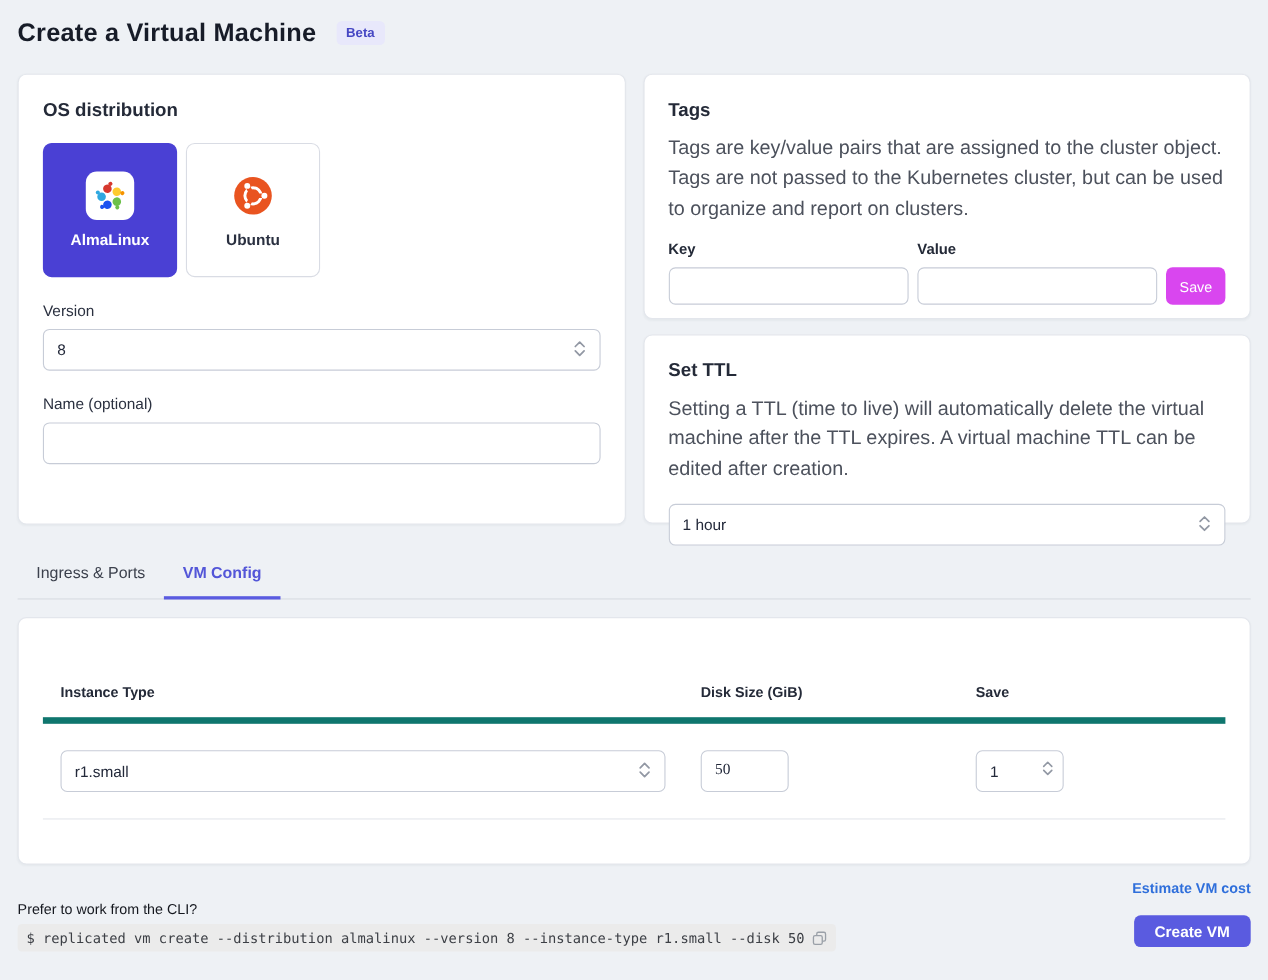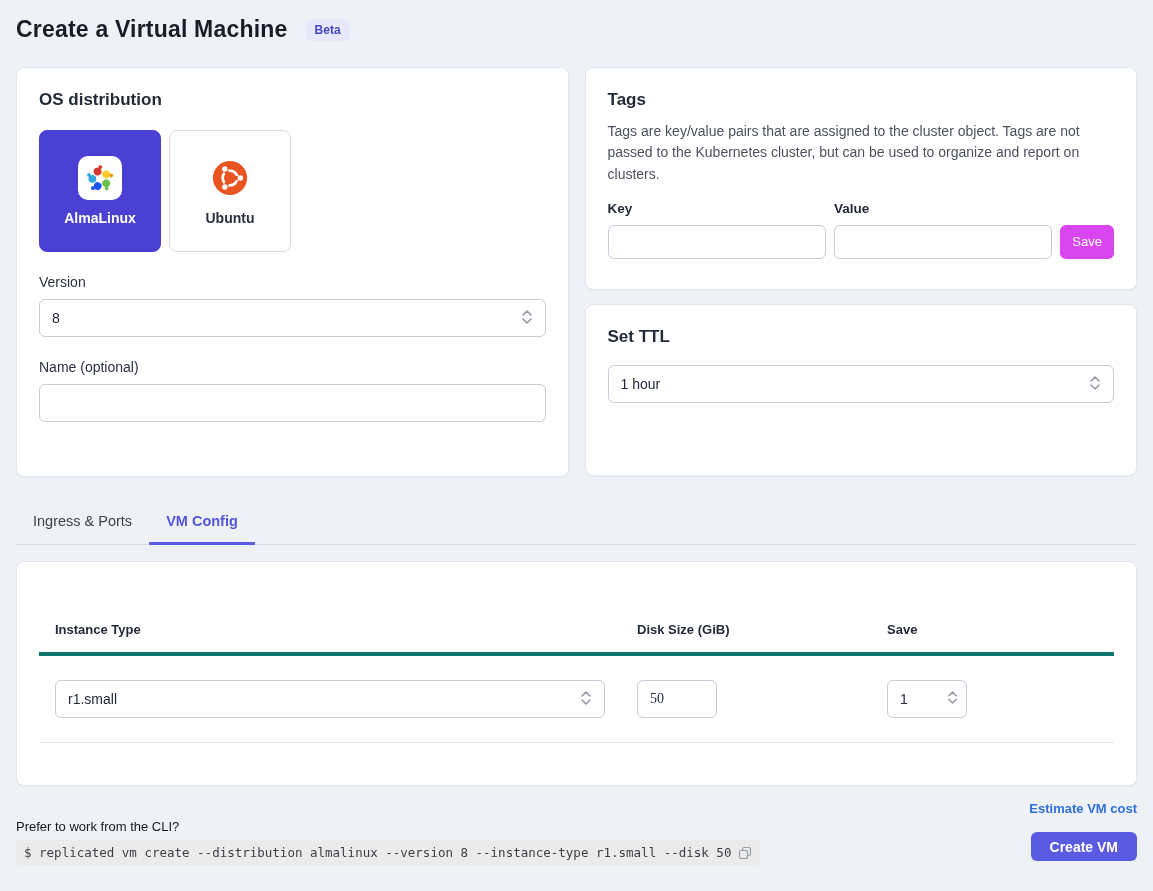--- a/index.html
+++ b/index.html
@@ -52,21 +52,21 @@
     display:flex; align-items:center; justify-content:space-between;
     padding:0 12px; font-size:14px; color:#23293a; cursor:pointer; width:100%;
   }
   .text-input {
     height:38px; border:1px solid #c7ccd7; border-radius:6px; background:#fff;
     width:100%; padding:0 12px; font-size:14px; color:#23293a; outline:none;
     font-family:Liberation Serif, serif;
   }
 
   
-  .card-desc { font-size:14px; line-height:1.52; color:#4c515c; margin-top:11px; }
+  .card-desc { font-size:18px; line-height:1.52; color:#4c515c; margin-top:11px; }
   .kv-row { display:flex; gap:8px; align-items:flex-end; margin-top:16px; }
   .kv-field { flex:1; }
   .kv-label { font-size:13.5px; font-weight:700; color:#242a38; margin-bottom:9px; display:block; }
   .kv-input { height:34px; }
   .save-btn {
     height:34px; padding:0 12px; background:#d946ef; color:#fff; border:none;
     border-radius:6px; font-size:13px; font-weight:500; cursor:pointer;
     font-family:"Liberation Sans", sans-serif;
   }
   .ttl-select { margin-top:18px; }
@@ -76,21 +76,21 @@
   .tab {
     padding:10px 17px 13px 17px; font-size:14.5px; color:#3c414d; cursor:pointer;
     border-bottom:3px solid transparent; margin-bottom:-1px;
   }
   .tab.active { color:#5356d8; font-weight:700; border-bottom-color:#5a5be0; }
 
   
   .card-vm { margin-top:16px; width:1121px; min-height:225px; padding:22px 22px 24px 22px; }
   .vm-note { font-size:15px; color:#565c67; }
   .vm-table { margin-top:38px; }
-  .vm-thead { display:flex; padding:0 0 15px 16px; border-bottom:4px solid #0f766e; }
+  .vm-thead { display:flex; padding:0 0 15px 16px; border-bottom:6px solid #0f766e; }
   .vm-th { font-size:13px; font-weight:700; color:#242a38; }
   .col-instance { width:582px; }
   .col-disk { width:250px; }
   .col-count { flex:1; }
   .vm-row { display:flex; align-items:center; padding:24px 0 24px 16px; border-bottom:1px solid #e3e6ec; }
   .instance-select { width:550px; }
   .disk-input { width:80px; text-align:left; }
   .count-stepper {
     width:80px; height:38px; border:1px solid #c7ccd7; border-radius:6px;
     display:flex; align-items:center; justify-content:space-between;
@@ -212,20 +212,21 @@
           <div class="kv-field">
             <label class="kv-label">Value</label>
             <input class="text-input kv-input" type="text" value="" style="">
           </div>
           <button class="save-btn">Save</button>
         </div>
       </div>
 
       <div class="card card-ttl">
         <div class="card-title">Set TTL</div>
+        <div class="card-desc">Setting a TTL (time to live) will automatically delete the virtual machine after the TTL expires. A virtual machine TTL can be edited after creation.</div>
         <div class="select ttl-select">
           <span>1 hour</span>
           <span>
             <svg width="12" height="16" viewBox="0 0 12 16">
                 <path d="M2 6 L6 2 L10 6" stroke="#9298a4" stroke-width="1.6" fill="none" stroke-linecap="round" stroke-linejoin="round"></path>
                 <path d="M2 10 L6 14 L10 10" stroke="#9298a4" stroke-width="1.6" fill="none" stroke-linecap="round" stroke-linejoin="round"></path>
               </svg>
           </span>
         </div>
       </div>

